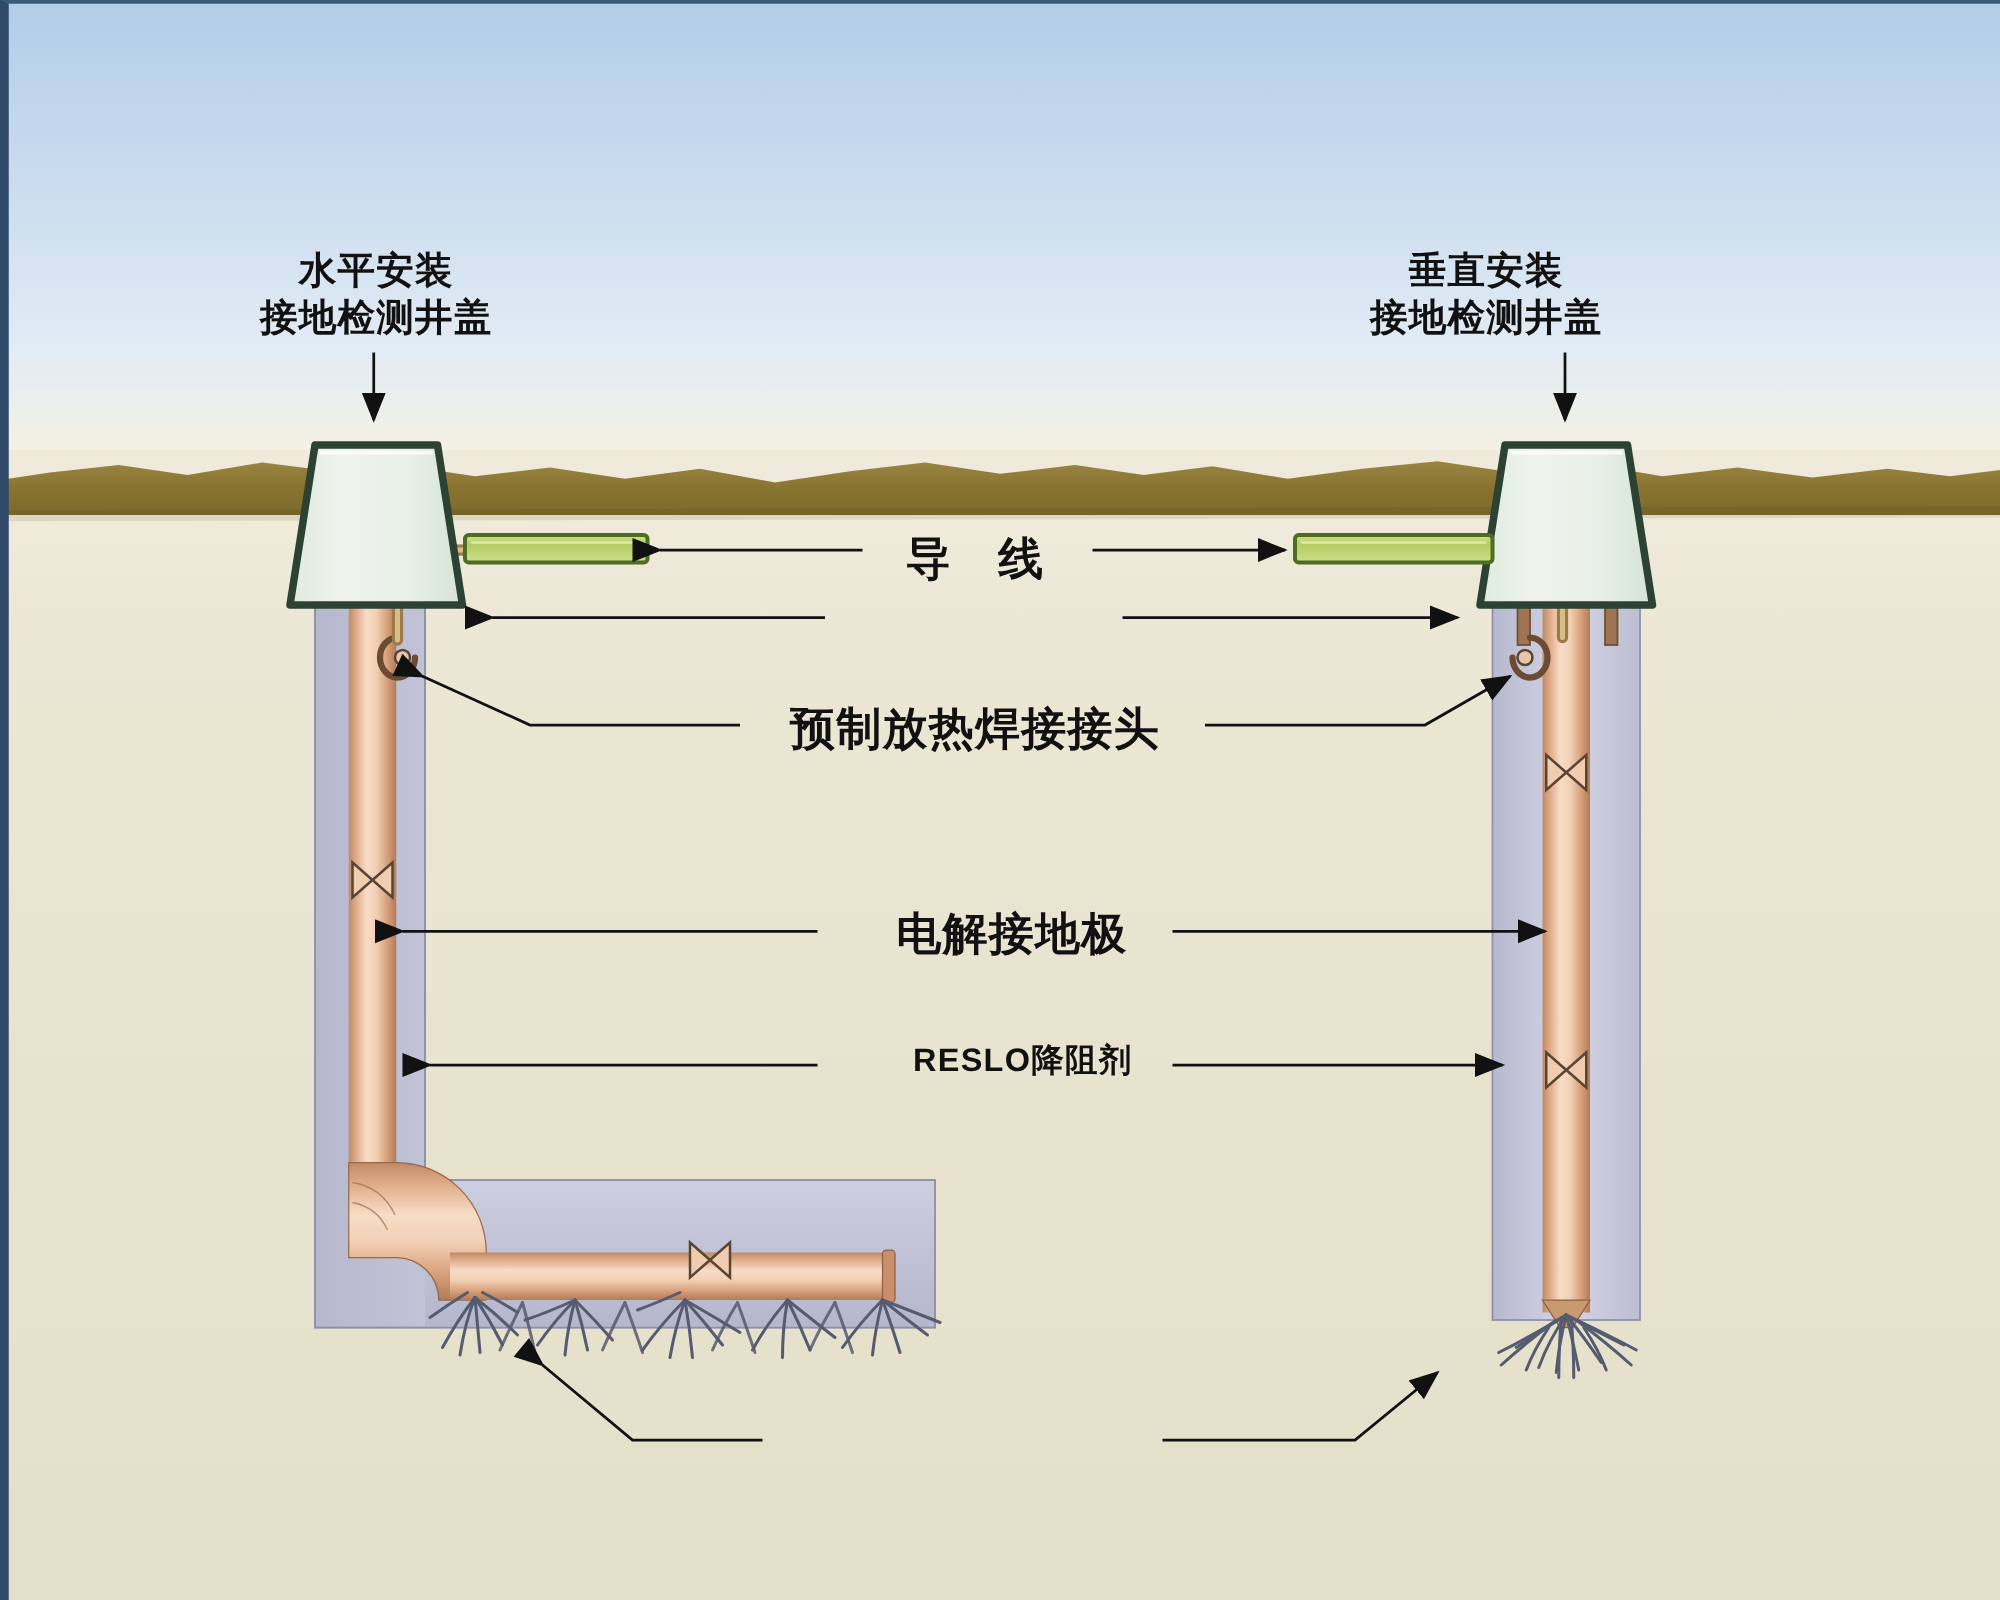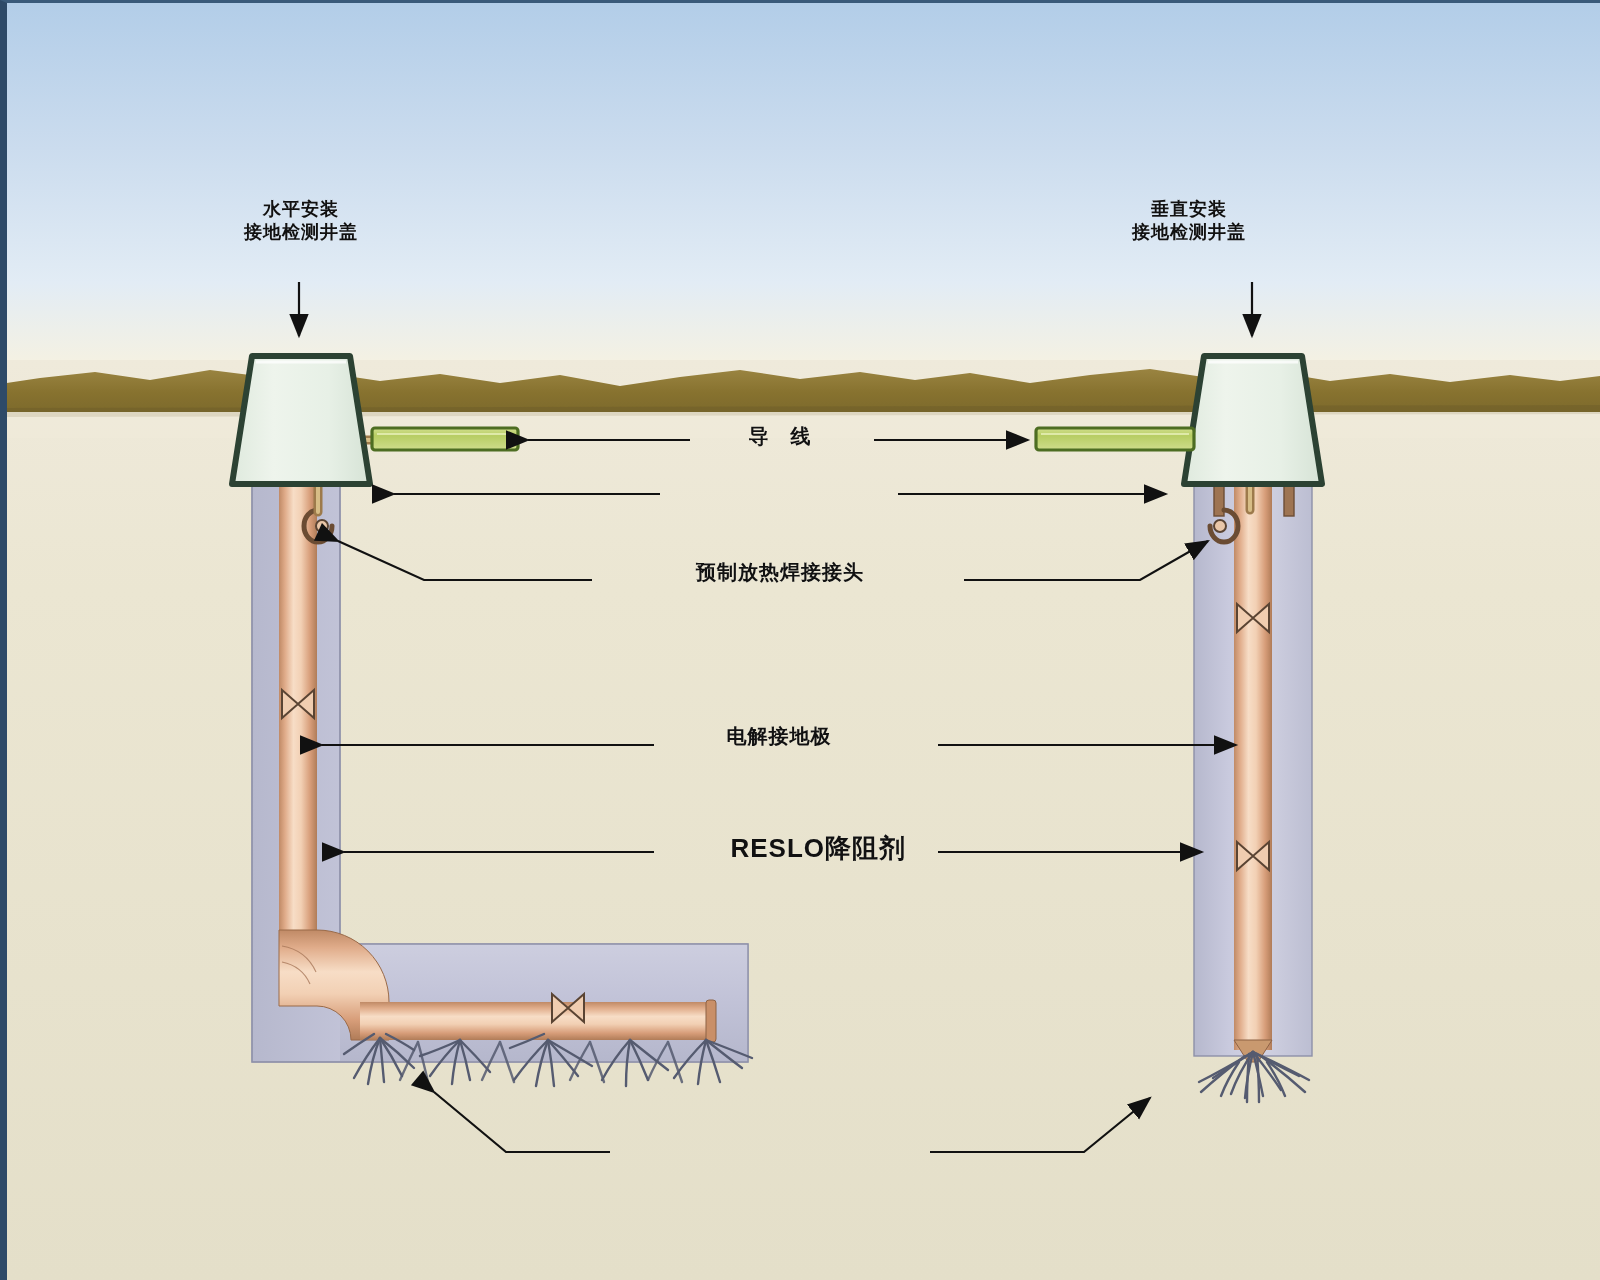--- a/index.html
+++ b/index.html
@@ -18,22 +18,22 @@
   .lbl{
     position:absolute;
     color:#111111;
     font-weight:bold;
     letter-spacing:1px;
     white-space:nowrap;
     text-align:center;
     line-height:1.28;
     text-shadow:0 0 1px rgba(255,255,255,.45);
   }
-  .lbl-top{font-size:18px;}
-  .lbl-mid{font-size:20px;}
+  .lbl-top{font-size:30px;}
+  .lbl-mid{font-size:36px;}
   .lbl-small{font-size:26px;}
 </style>
 </head>
 <body>
 
 <div id="stage">
 
   <svg id="svgroot" viewBox="0 0 1600 1280">
     <defs>
       <linearGradient id="skyGrad" x1="0" y1="0" x2="0" y2="1">
@@ -338,19 +338,19 @@
   <div class="lbl lbl-top" style="left:1064px; top:198px; width:250px;">
     <div>垂直安装</div>
     <div>接地检测井盖</div>
   </div>
 
   <div class="lbl lbl-mid" style="left:680px; top:424px; width:200px;">导　线</div>
 
 
   <div class="lbl lbl-mid" style="left:578px; top:560px; width:404px;">预制放热焊接接头</div>
 
-  <div class="lbl lbl-mid" style="left:656px; top:724px; width:246px;">电解接地极</div>
+  <div class="lbl lbl-mid" style="left:656px; top:724px; width:246px;text-align:right;">电解接地极</div>
 
   <div class="lbl lbl-small" style="left:650px; top:832px; width:256px;text-align:right;">RESLO降阻剂</div>
 
 
   <div id="frame"></div>
 </div>
 
 </body></html>

